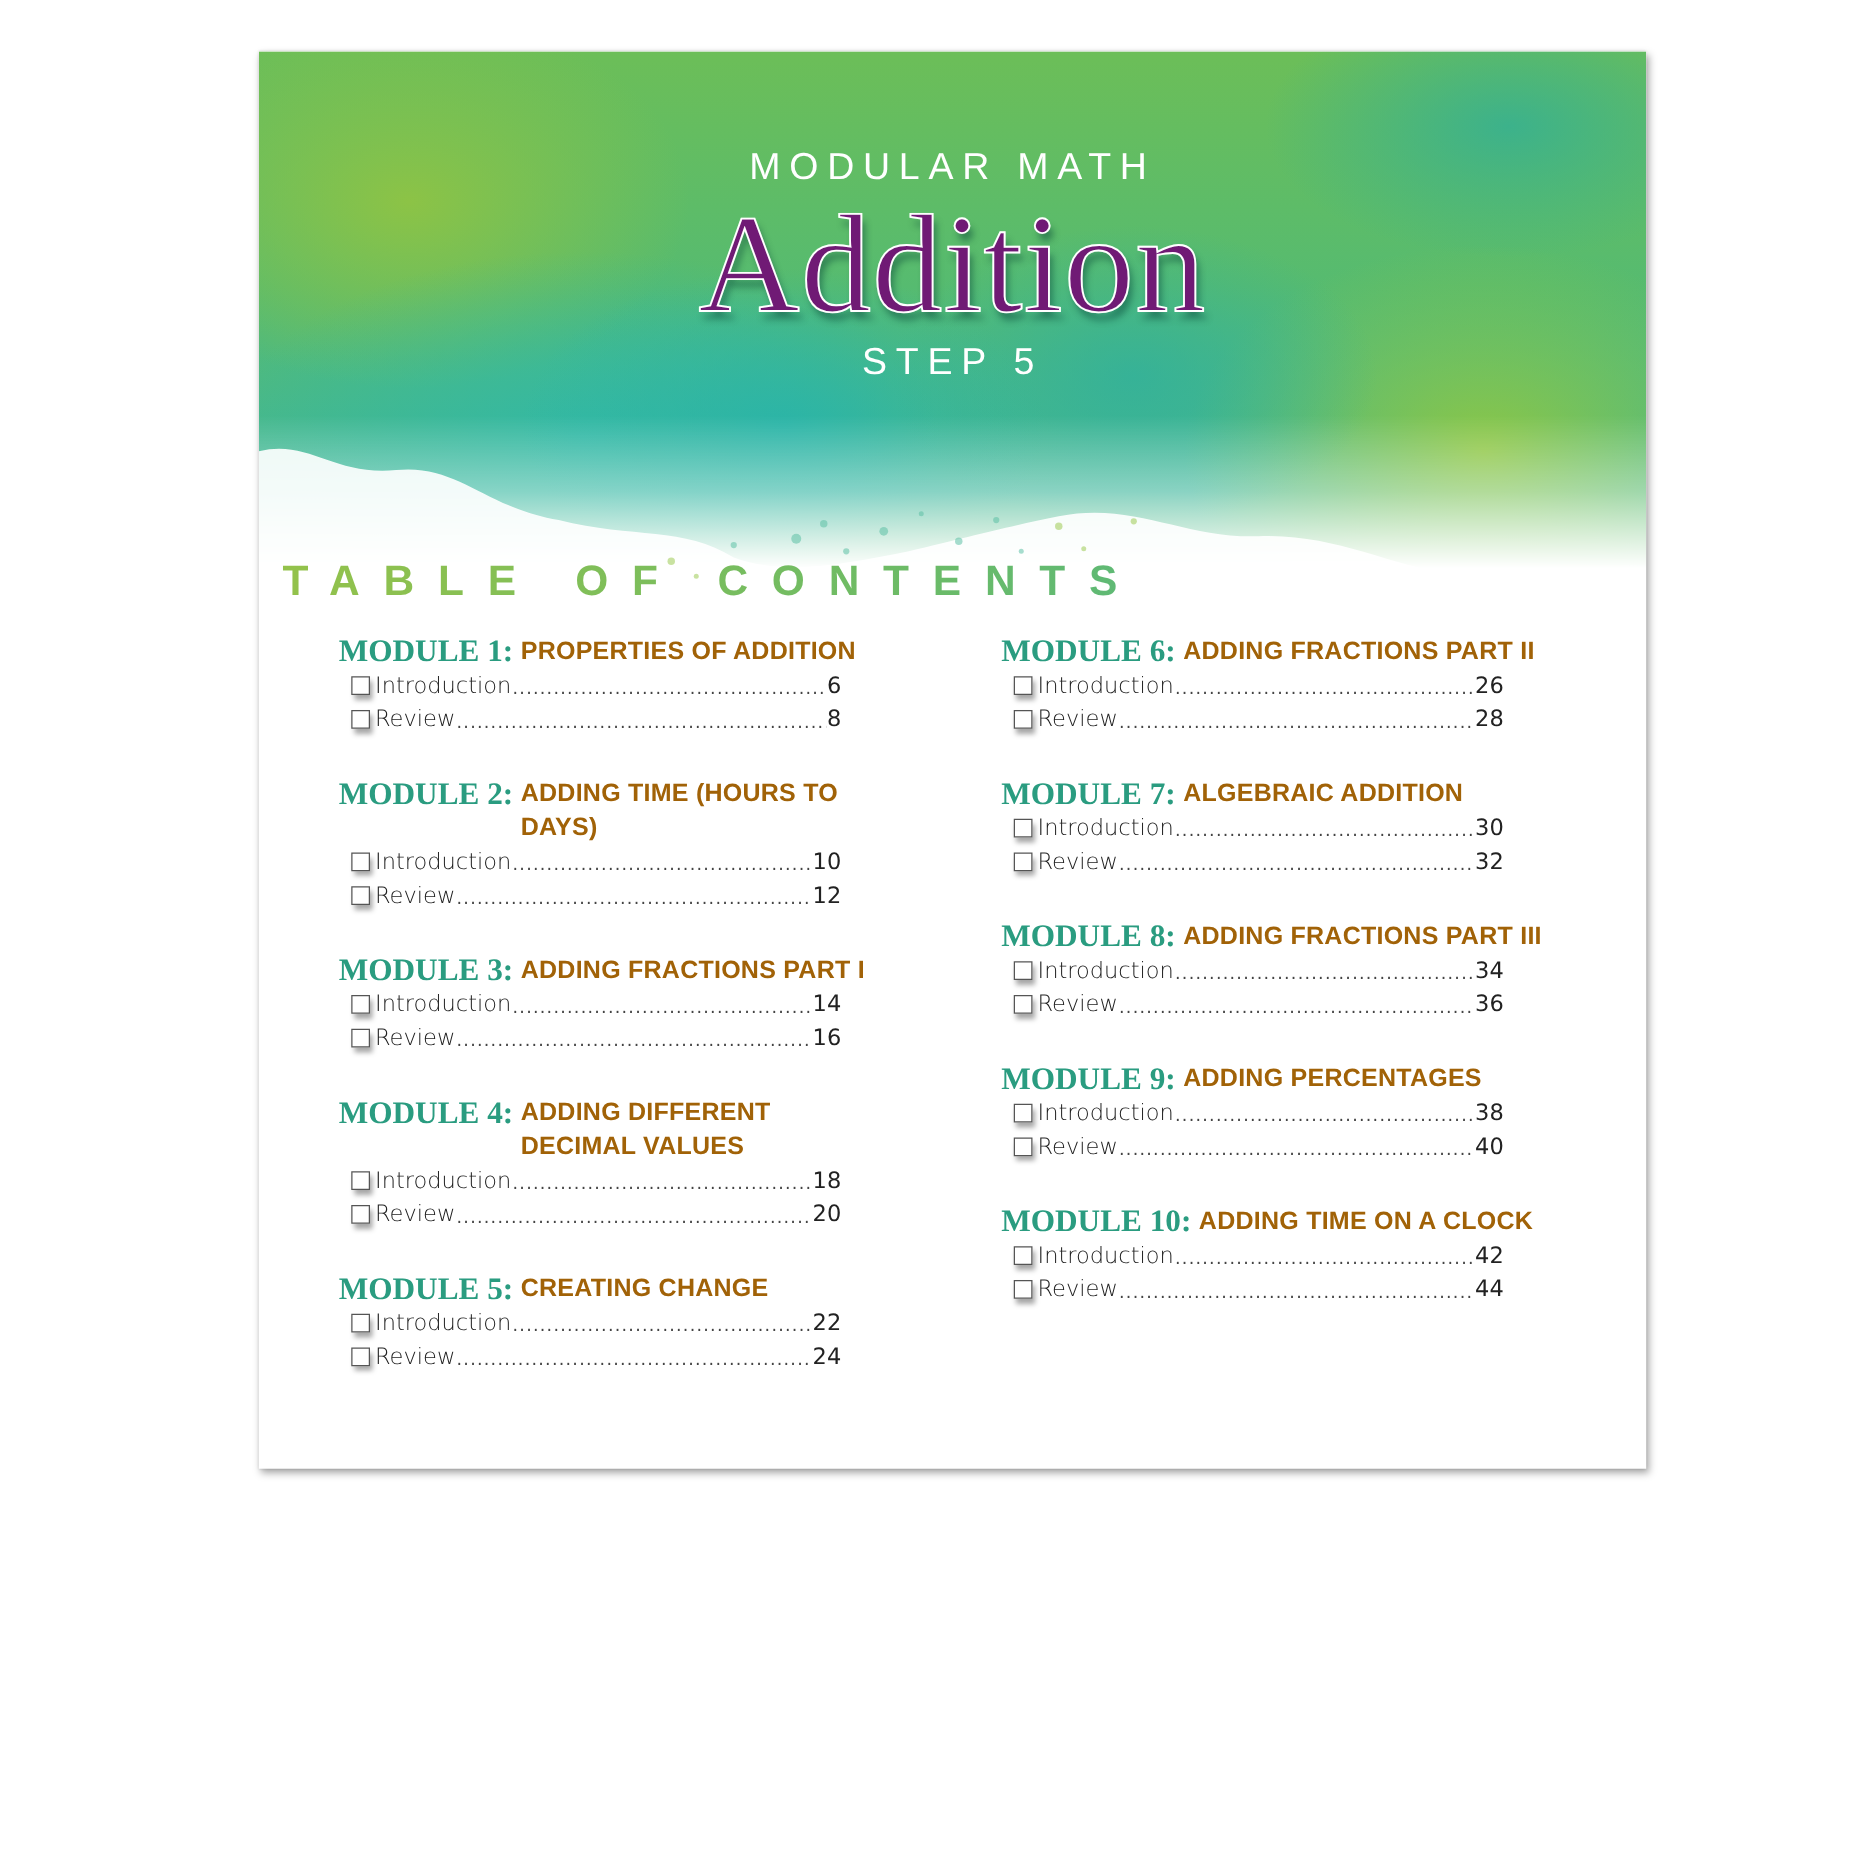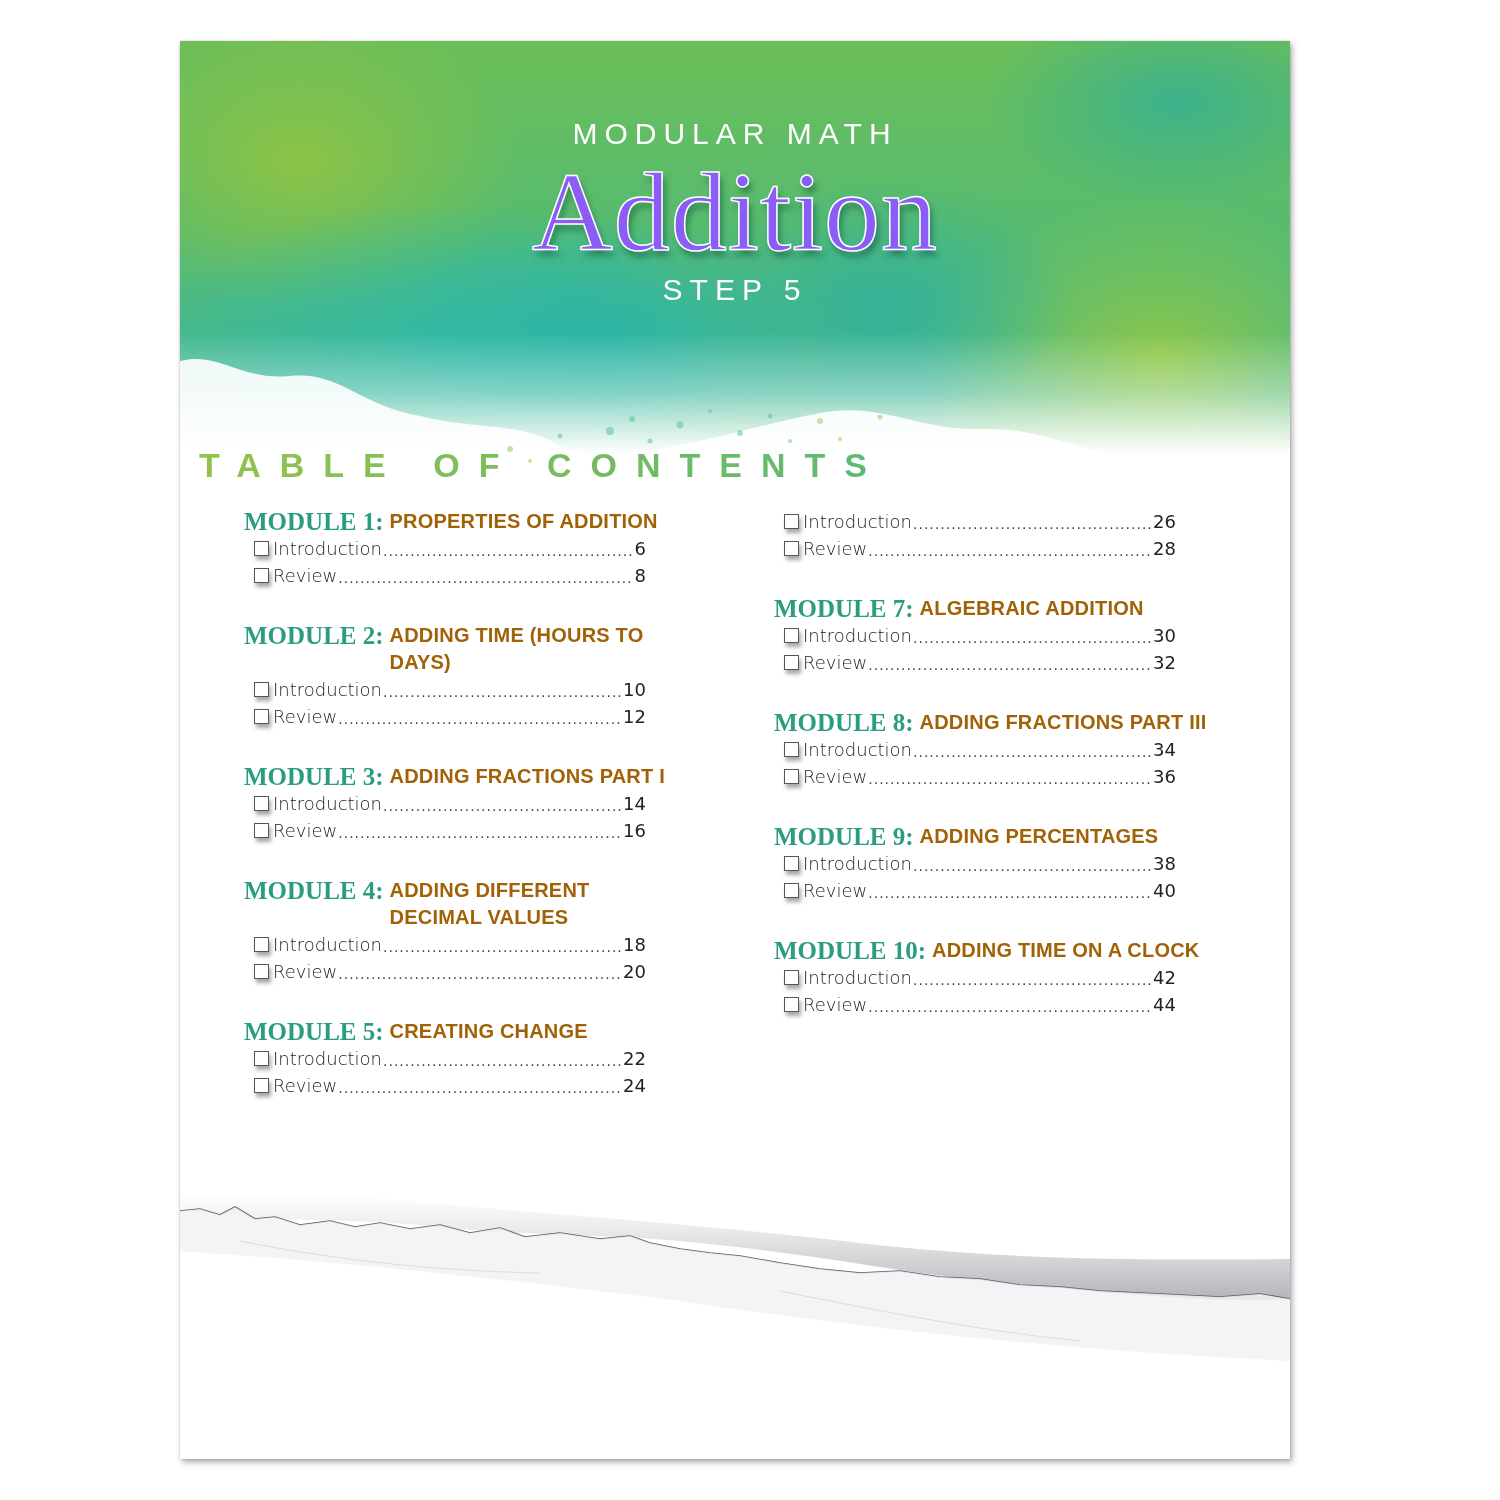--- a/index.html
+++ b/index.html
@@ -2,21 +2,21 @@
 <html><head>
 <meta charset="utf-8">
 <style>
   html, body { margin: 0; padding: 0; }
   body {
     width: 1500px; height: 1500px; background: #ffffff;
     position: relative; overflow: hidden;
     font-family: "Liberation Sans", sans-serif;
   }
   .page {
-    position: absolute; left: 180px; top: 41px; width: 1110px; height: 1418px;
+    position: absolute; left: 207px; top: 41px; width: 1110px; height: 1134px;
     background: #ffffff;
     box-shadow: 2px 3px 6px rgba(0,0,0,0.35), 0 0 2px rgba(0,0,0,0.15);
     overflow: hidden;
   }
   
   .wash {
     position: absolute; left: 0; top: 0; width: 1110px; height: 470px;
     background:
       radial-gradient(ellipse 300px 180px at 420px 300px, rgba(40,180,170,0.85), rgba(40,180,170,0) 70%),
       radial-gradient(ellipse 380px 200px at 260px 310px, rgba(50,185,165,0.95), rgba(50,185,165,0) 75%),
@@ -33,21 +33,21 @@
   }
   .title-block {
     position: absolute; left: 0; top: 75px; width: 1110px; text-align: center; color: #ffffff;
   }
   .kicker {
     font-family: "Liberation Sans", sans-serif; font-size: 30px; letter-spacing: 7px;
     font-weight: 400; line-height: 36px;
   }
   .main-title {
     font-family: "Liberation Serif", serif; font-size: 112px; line-height: 112px;
-    color: #8b5cf6; font-weight: 400; margin-top: 4px;
+    color: #701a75; font-weight: 400; margin-top: 4px;
     text-shadow: 3px 6px 6px rgba(0,60,50,0.45), 0 0 1px #fff;
     -webkit-text-stroke: 1.5px #ffffff;
     letter-spacing: 1px;
   }
   .step {
     font-family: "Liberation Sans", sans-serif; font-size: 30px; letter-spacing: 7px;
     line-height: 36px; margin-top: 4px;
   }
   .toc-heading {
     position: absolute; left: 0; top: 405px; width: 1110px; 
@@ -222,20 +222,24 @@
         <span class="entry-label">Review</span>
         <span class="leader"></span>
         <span class="page-num">24</span>
       </div>
     </div>
   </div>
 
   <div class="col right">
 
     <div class="module">
+      <div class="module-head">
+        <span class="module-num">MODULE 6:</span>
+        <span class="module-title">ADDING FRACTIONS PART II</span>
+      </div>
       <div class="entry">
         <span class="checkbox"></span>
         <span class="entry-label">Introduction</span>
         <span class="leader"></span>
         <span class="page-num">26</span>
       </div>
       <div class="entry">
         <span class="checkbox"></span>
         <span class="entry-label">Review</span>
         <span class="leader"></span>

